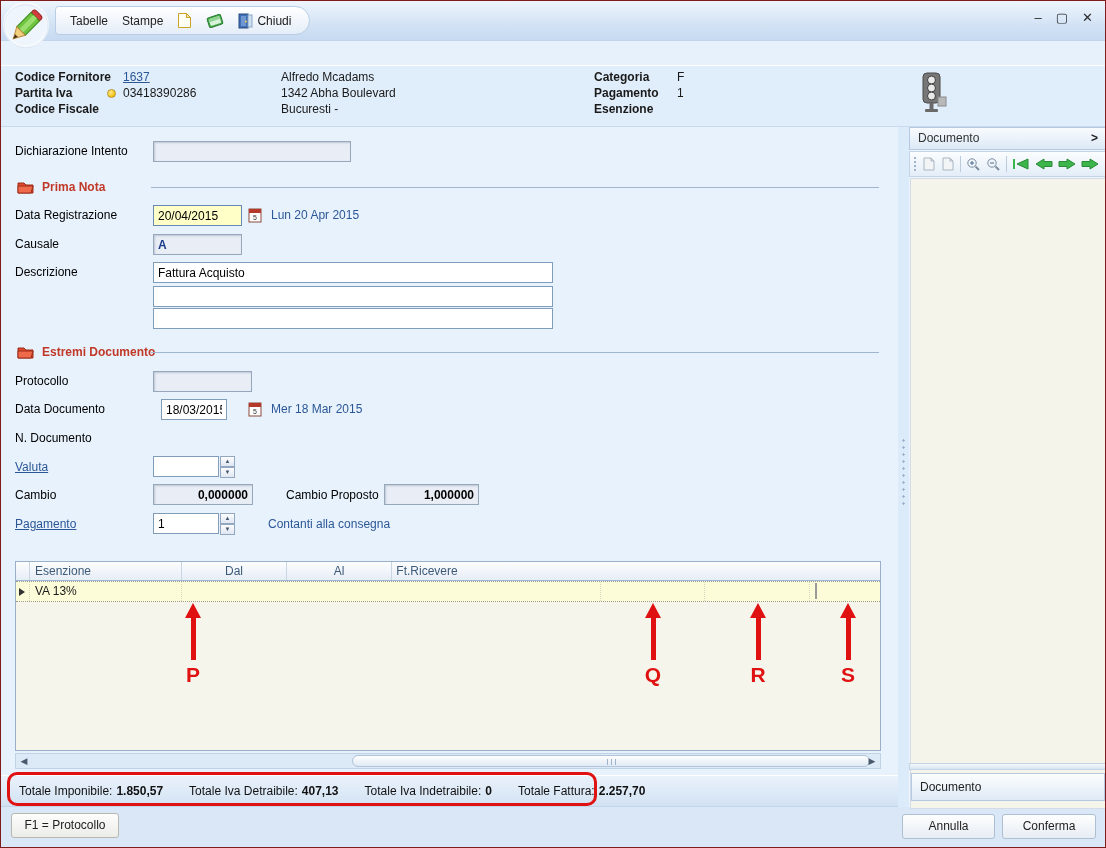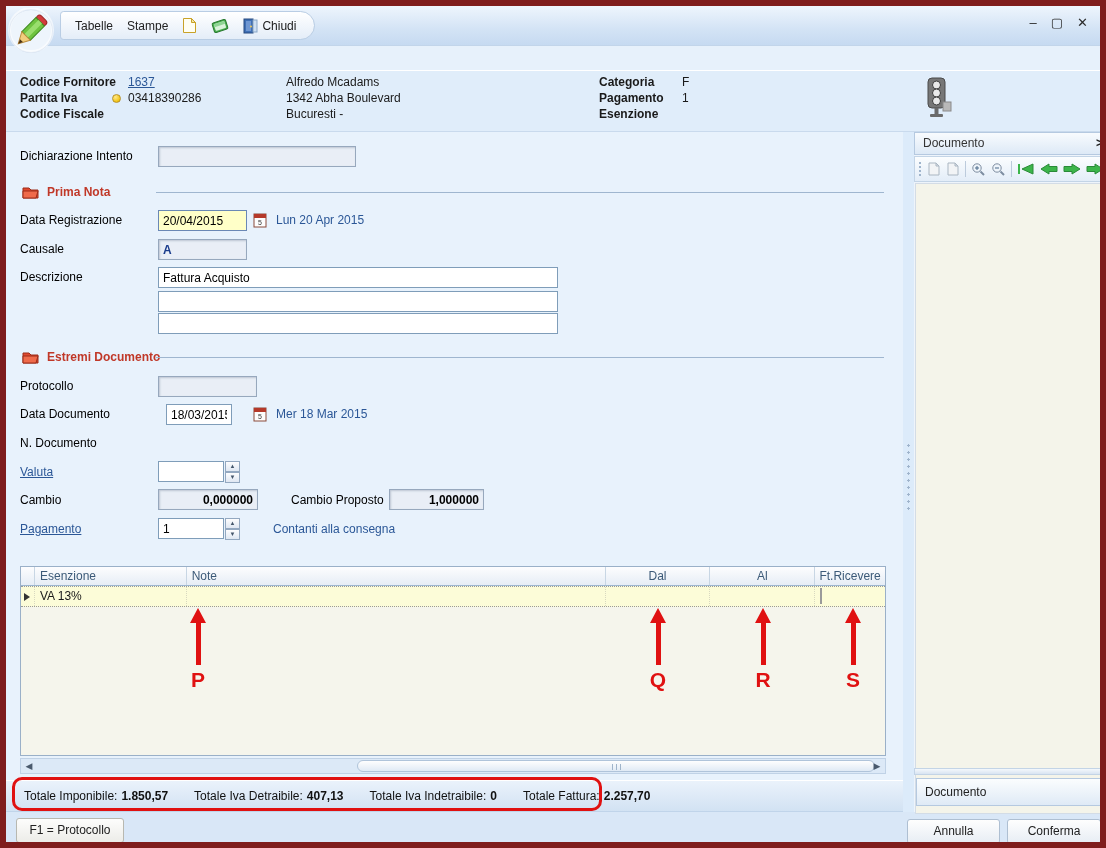--- a/index.html
+++ b/index.html
@@ -1,19 +1,19 @@
 <!DOCTYPE html>
 <html><head>
 <meta charset="utf-8">
 <style>
   * { margin:0; padding:0; box-sizing:border-box; }
   html,body { width:1106px; height:848px; font-family:"Liberation Sans", sans-serif; }
   #window {
     position:relative; width:1106px; height:848px; overflow:hidden;
-    background:#e8f2fc; border:6px solid #7f1d1d; font-size:12px; color:#1a1a1a;
+    background:#e8f2fc; border:1px solid #7f1d1d; font-size:12px; color:#1a1a1a;
   }
   
   .titlebar { position:absolute; left:0; top:0; width:1106px; height:40px;
     background:linear-gradient(#eef5fd,#d3e3f5 60%,#c6daf1); border-bottom:1px solid #c2d5ea; }
   .subband { position:absolute; left:0; top:40px; width:1106px; height:24px; background:#e7f1fb; }
   .logo { position:absolute; left:2px; top:2px; width:46px; height:46px; z-index:5; }
   .pill { position:absolute; left:54px; top:5px; height:29px; padding:0 18px 0 14px;
     display:flex; align-items:center; gap:14px;
     background:linear-gradient(#ffffff,#e4edf8); border:1px solid #b9cde4; border-radius:4px 16px 16px 4px; }
   .menu-item { font-size:12px; color:#222; cursor:default; }
@@ -267,21 +267,20 @@
   <div class="spin" style="left:219px; top:512px;">
       <div>▲</div>
       <div>▼</div>
     </div>
   <div class="bluetxt" style="left:267px; top:513px;">Contanti alla consegna</div>
 
   <div class="grid">
     <div class="ghead">
       <div class="gutter"></div>
       <div style="width:152px;">Esenzione</div>
-      <div style="width:420px;">Note</div>
       <div style="width:105px; text-align:center;">Dal</div>
       <div style="width:105px; text-align:center;">Al</div>
       <div style="width:70px; text-align:center; border-right:none; padding:0 2px;">Ft.Ricevere</div>
     </div>
     <div class="grow">
       <div class="gutter">
           <span class="rowmark"></span>
         </div>
       <div style="width:152px;">VA 13%</div>
       <div style="width:420px;"></div>

